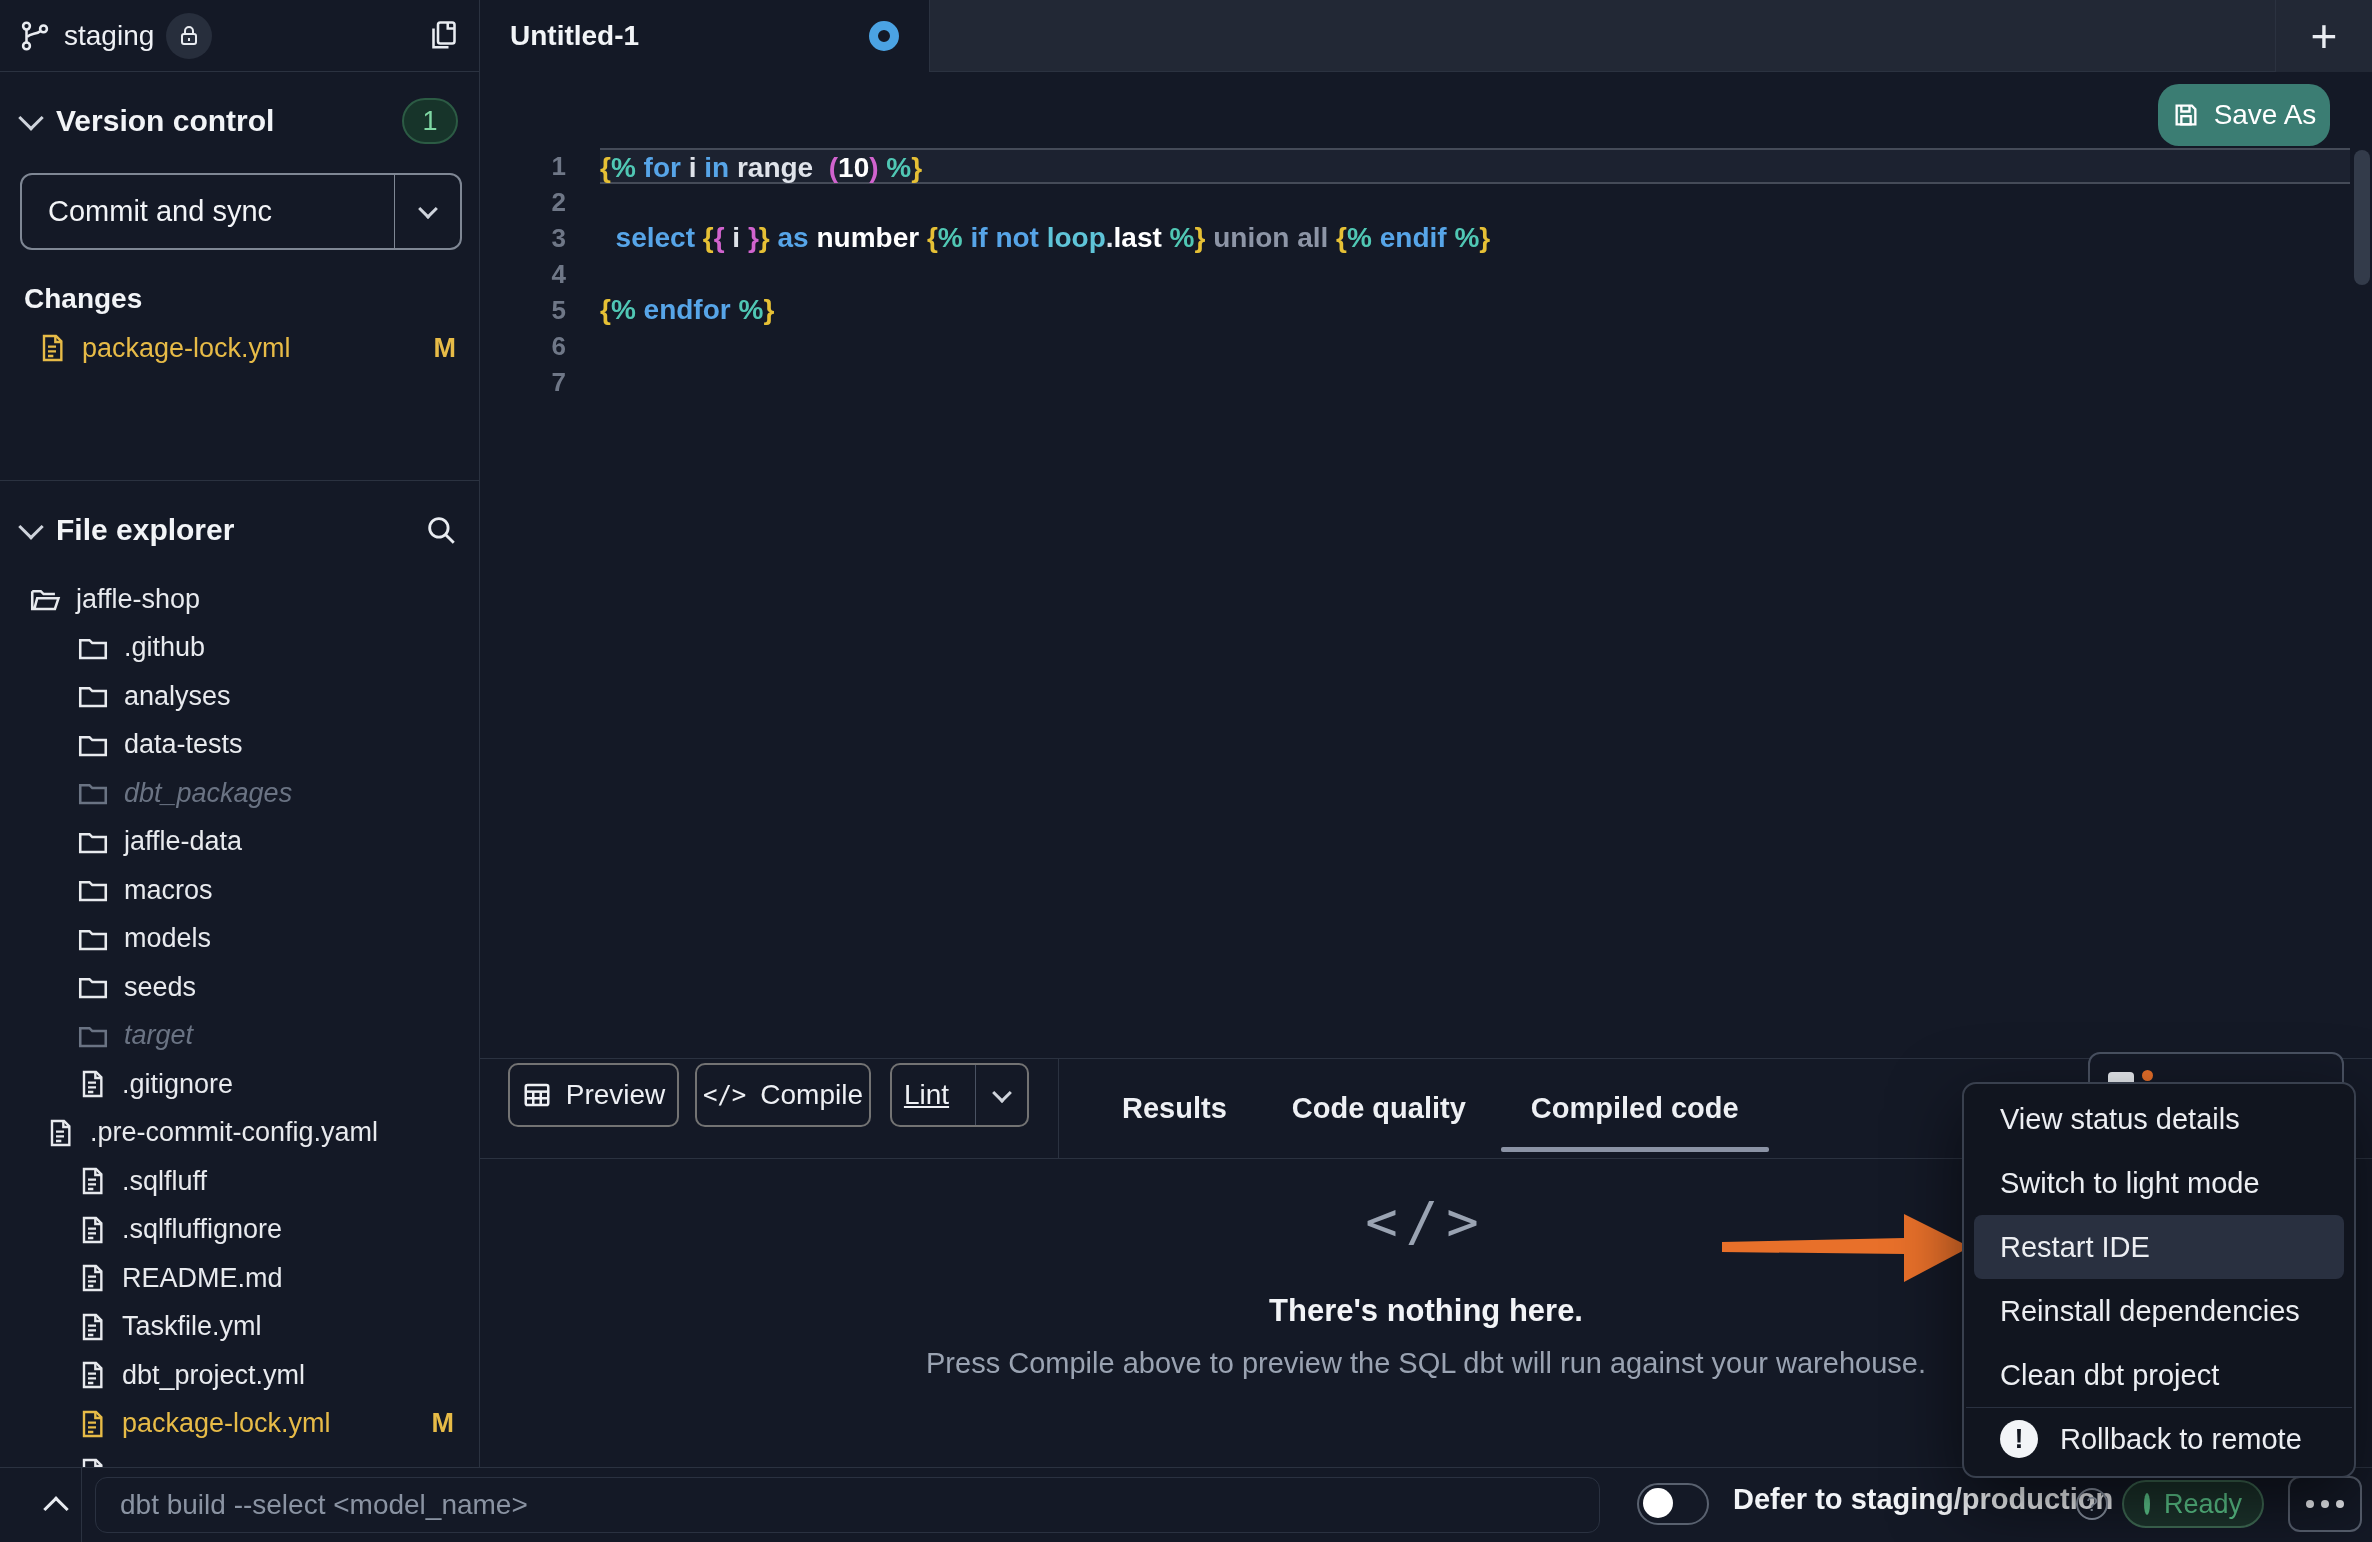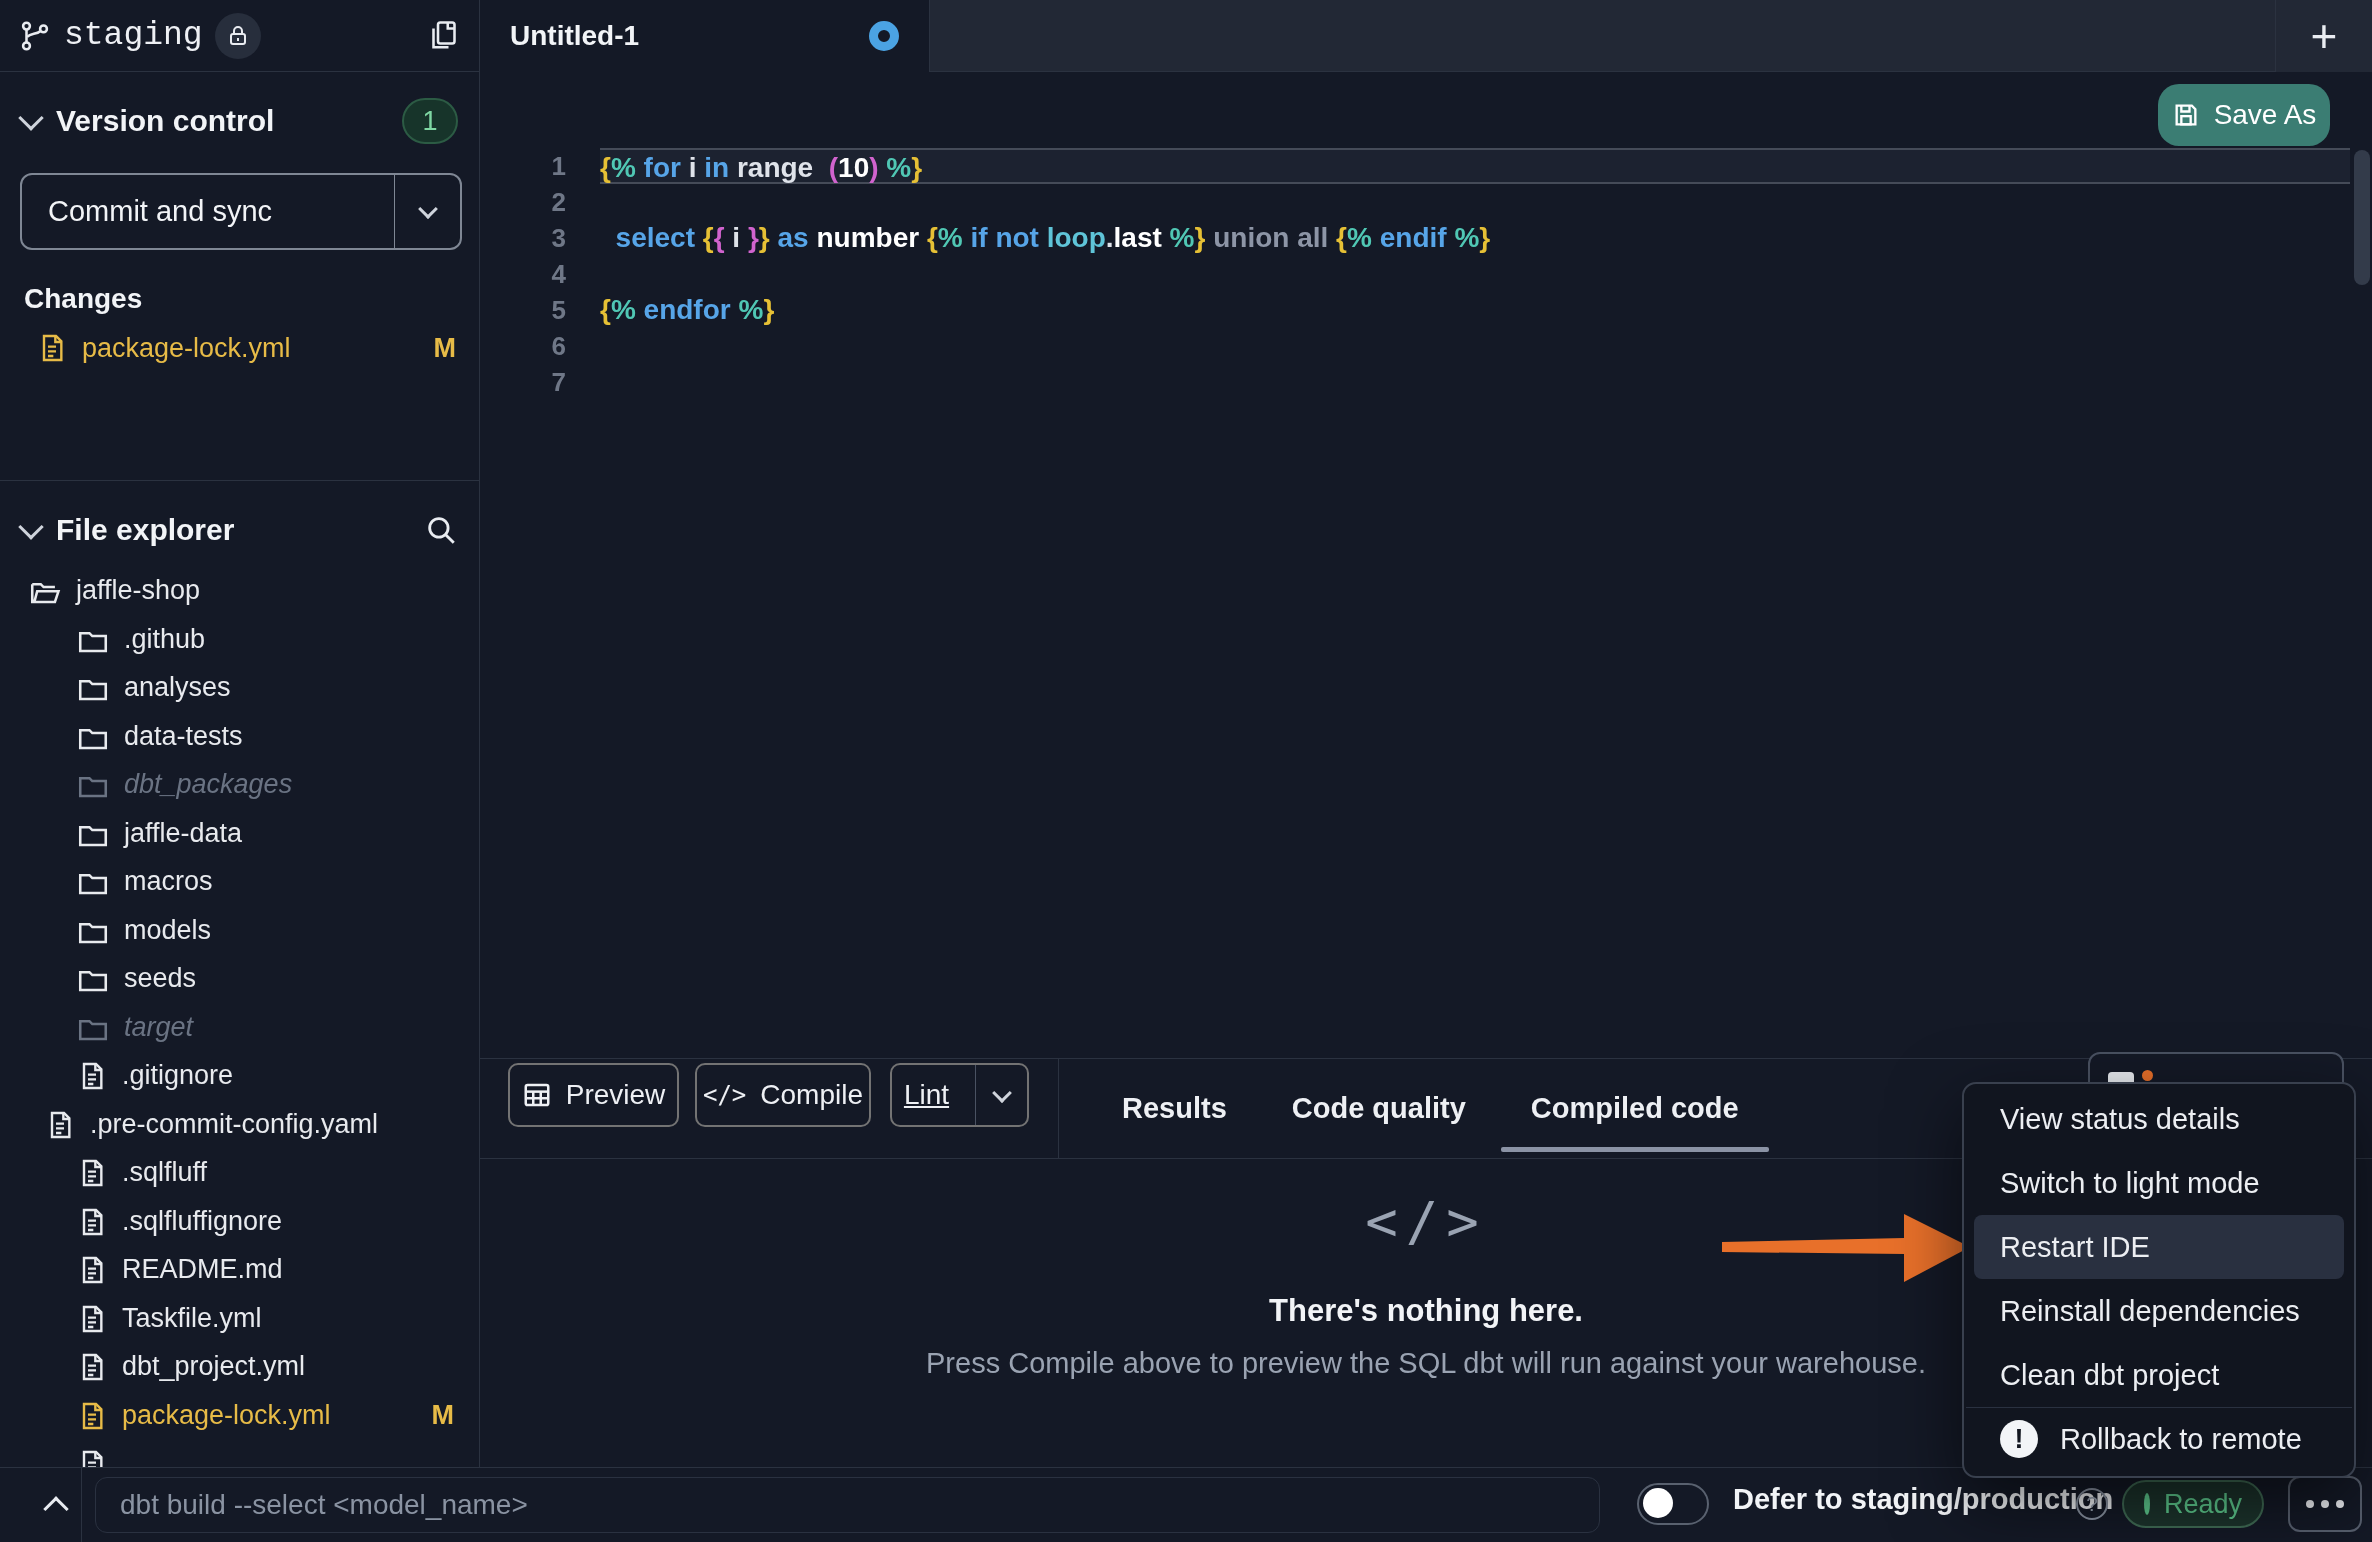--- a/index.html
+++ b/index.html
@@ -4,21 +4,21 @@
 <style>
   html,body{margin:0;padding:0;background:#0c111b;}
   *{box-sizing:border-box;font-family:"Liberation Sans",sans-serif;}
   #app{position:relative;width:2372px;height:1542px;background:#141926;overflow:hidden;color:#e9ecf1;}
   .abs{position:absolute;}
 
   
   #sidebar{left:0;top:0;width:480px;height:1467px;background:#141926;border-right:1px solid #2b3240;}
   #side-top{left:0;top:0;width:480px;height:72px;border-bottom:1px solid #2b3240;display:flex;align-items:center;padding:0 18px;}
   .branch-wrap{display:flex;align-items:center;gap:12px;cursor:pointer;}
-  .branch-name{font-size:33px;color:#eef0f4;font-family:Liberation Mono, monospace;}
+  .branch-name{font-size:28px;color:#eef0f4;}
   .lock-badge{width:46px;height:46px;border-radius:50%;background:#272e3c;display:flex;align-items:center;justify-content:center;}
   #copy-btn{margin-left:auto;cursor:pointer;display:flex;align-items:center;}
 
   .section-head{display:flex;align-items:center;gap:16px;padding:0 22px;height:70px;cursor:pointer;}
   .section-title{font-size:30px;font-weight:bold;color:#f2f4f7;}
   .chev{width:18px;height:18px;border-left:3px solid #cfd4dc;border-bottom:3px solid #cfd4dc;transform:rotate(-45deg);margin-top:-6px;}
   #vc-head{left:0;top:86px;width:480px;}
   .count-badge{margin-left:auto;min-width:56px;height:46px;border-radius:24px;background:#17342a;border:2px solid #2c5b44;color:#7fd7a3;font-size:27px;display:flex;align-items:center;justify-content:center;}
 
   #commit-btn{left:20px;top:173px;width:442px;height:77px;border:2px solid #7f8794;border-radius:12px;display:flex;align-items:stretch;background:transparent;cursor:pointer;}
@@ -30,21 +30,21 @@
   #changes-list{left:0;top:324px;width:480px;}
   .change-row{display:flex;align-items:center;height:48px;padding:0 24px 0 36px;cursor:pointer;color:#e7bb47;}
   .change-row .nm{font-size:27px;margin-left:14px;}
   .m-flag{margin-left:auto;font-size:27px;font-weight:bold;color:#e7bb47;}
 
   #fe-border{left:0;top:480px;width:480px;height:0;border-top:1px solid #2b3240;}
   #fe-head{left:0;top:495px;width:480px;}
   #fe-search{margin-left:auto;cursor:pointer;display:flex;}
 
   #file-tree{left:0;top:575px;width:480px;height:892px;overflow:hidden;}
-  .tree-row{display:flex;align-items:flex-start;height:48.5px;cursor:pointer;color:#e8eaee;}
+  .tree-row{display:flex;align-items:center;height:48.5px;cursor:pointer;color:#e8eaee;}
   .tree-row .lbl{font-size:27px;margin-left:14px;white-space:nowrap;}
   .tree-row.dim{color:#6a7383;}
   .tree-row.dim .lbl{font-style:italic;}
   .tree-row.modified{color:#e7bb47;}
   .tree-row .m-flag{margin-right:26px;}
   .tree-ico{display:flex;align-items:center;}
 
   
   #tabstrip{left:480px;top:0;width:1892px;height:72px;background:#222835;border-bottom:1px solid #2b3240;}
   #tab-active{left:480px;top:0;width:450px;height:72px;background:#141926;border-right:1px solid #2b3240;display:flex;align-items:center;padding:0 30px;cursor:pointer;}

